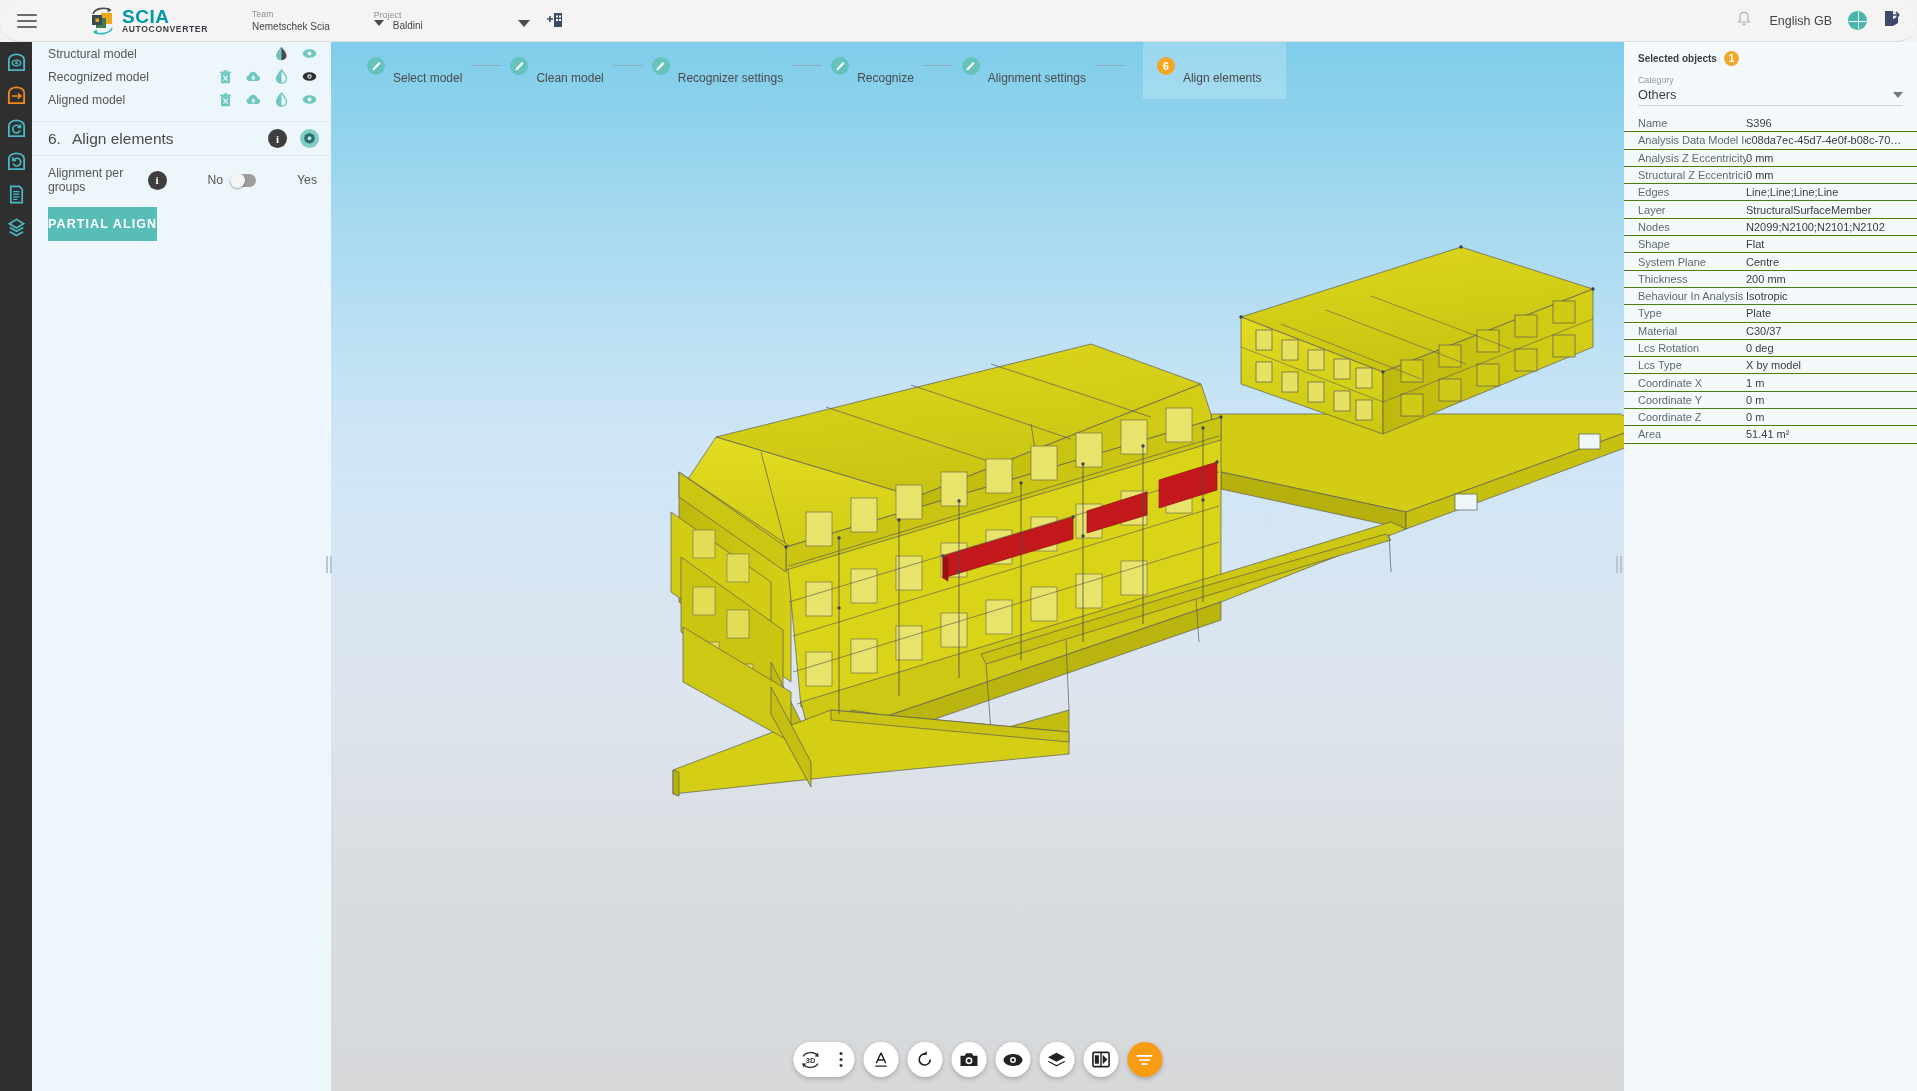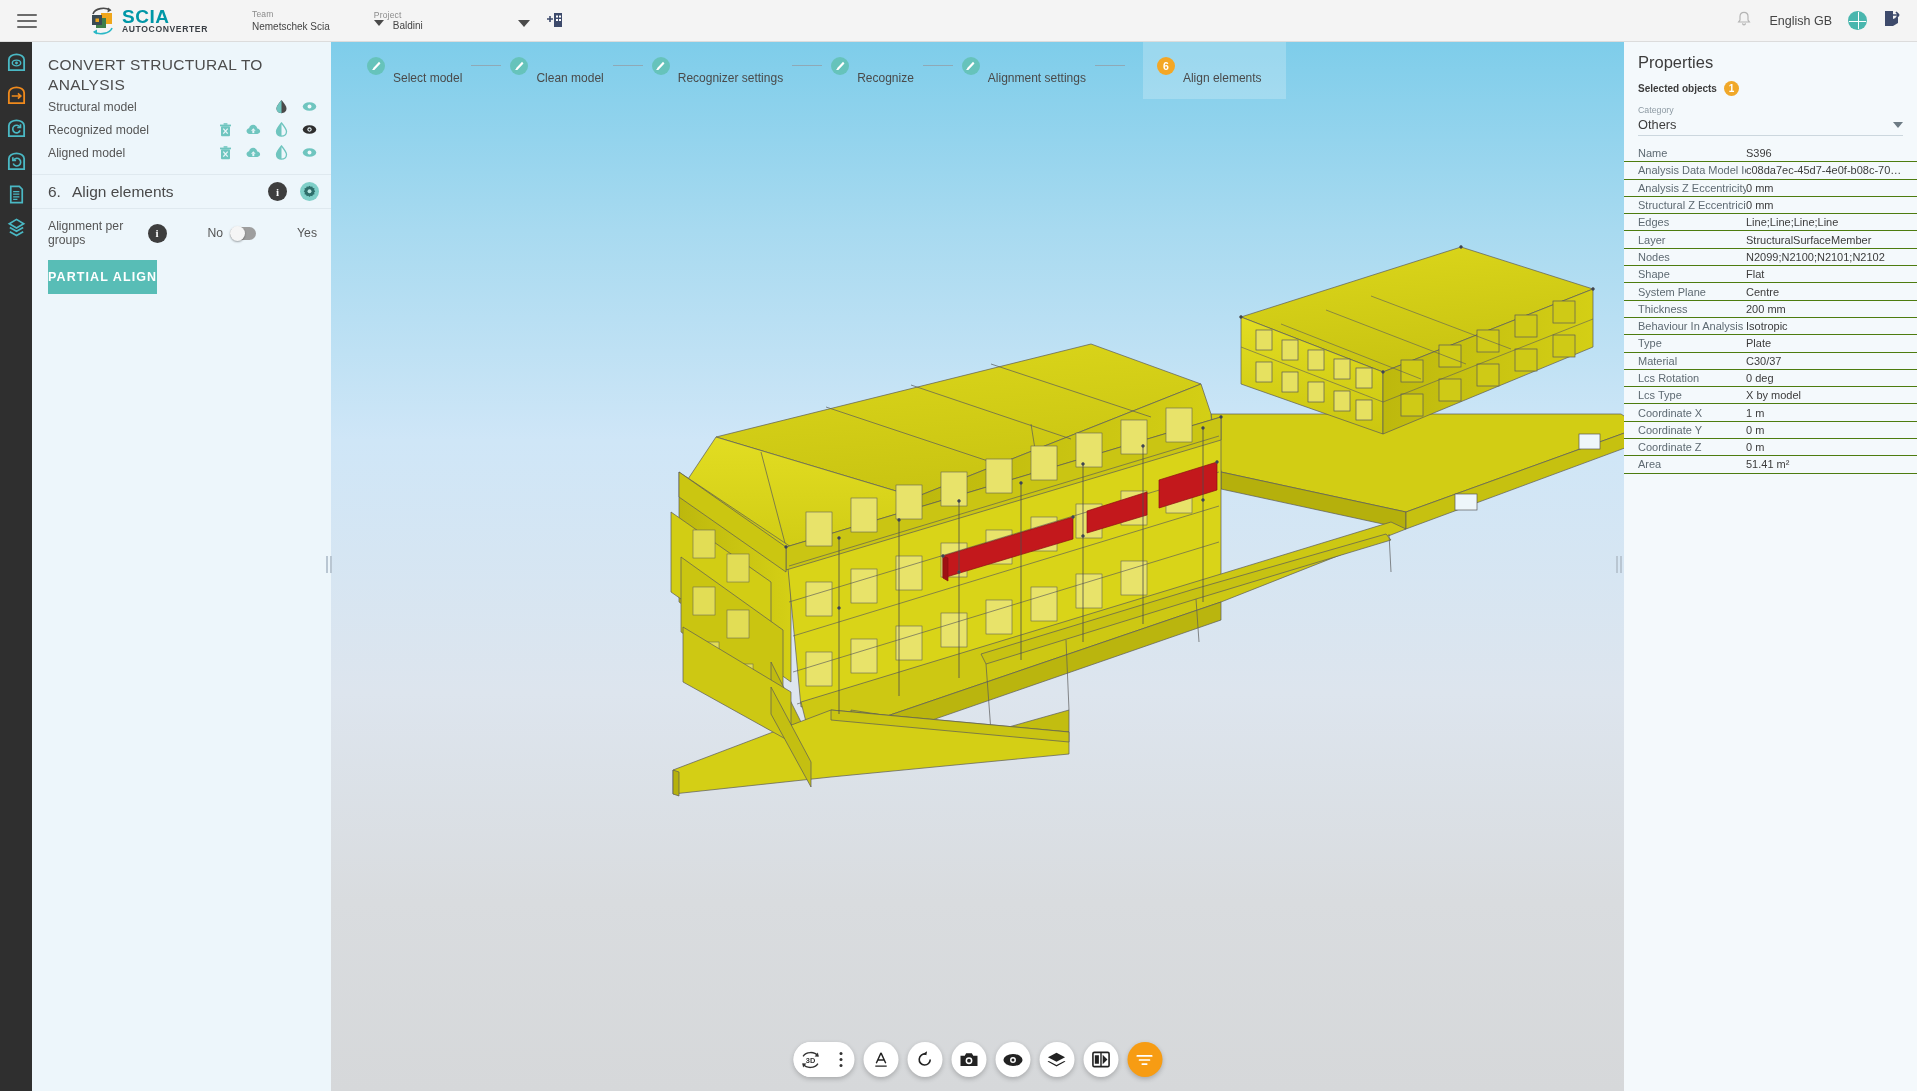--- a/index.html
+++ b/index.html
@@ -11,20 +11,21 @@
     color: #3c3c3c;
   }
 
   
   #topbar {
     position: absolute; left: 0; top: 0; width: 1917px; height: 42px;
     background: #f4f4f4;
     border-bottom: 1px solid #dcdcdc;
     display: flex; align-items: center;
     z-index: 40;
+    border-radius: 20px;
   }
   .hamburger { width: 54px; display: flex; flex-direction: column; align-items: center; justify-content: center; gap: 4px; cursor: pointer; }
   .hamburger span { display: block; width: 20px; height: 2px; background: #6b6b6b; border-radius: 1px; }
 
   .logo-wrap { display: flex; align-items: center; margin-left: 32px; }
   .logo-mark { position: relative; width: 34px; height: 30px; }
   .logo-text { margin-left: 2px; line-height: 1; }
   .logo-scia { font-size: 19px; font-weight: bold; letter-spacing: 0.5px; color: #0097a7; font-family: "Liberation Sans", sans-serif; }
   .logo-sub { font-size: 8.6px; font-weight: bold; letter-spacing: 0.6px; color: #3a3f45; margin-top: -1px; }
 
@@ -290,21 +291,20 @@
     <svg width="21" height="21" viewBox="0 0 22 22">
       <path d="M11 2.5 L18.5 7 L11 11.5 L3.5 7 Z" fill="none" stroke="#4ab8c4" stroke-width="1.8"></path>
       <path d="M4 11 L11 15 L18 11" fill="none" stroke="#4ab8c4" stroke-width="1.8"></path>
       <path d="M4 15.5 L11 19.5 L18 15.5" fill="none" stroke="#4ab8c4" stroke-width="1.8"></path>
     </svg>
   </div>
 </div>
 
 <div id="leftpanel">
 
-  <div id="panel-title">CONVERT STRUCTURAL TO ANALYSIS</div>
 
 
   <div class="model-row">
     <span class="mname">Structural model</span>
     <span class="model-icons">
       <span class="mi">
         <svg width="13" height="15" viewBox="0 0 13 15">
           <path d="M6.5 1 C9.8 5 11.5 7.2 11.5 9.6 C11.5 12.4 9.3 14.2 6.5 14.2 C3.7 14.2 1.5 12.4 1.5 9.6 C1.5 7.2 3.2 5 6.5 1 Z" fill="#4a4a4a"></path>
           <path d="M6.5 1 C3.2 5 1.5 7.2 1.5 9.6 C1.5 12.4 3.7 14.2 6.5 14.2 Z" fill="#6fc5bf"></path>
         </svg>
@@ -737,21 +737,20 @@
 
     <div class="tb orange">
       <svg width="18" height="14" viewBox="0 0 20 14">
         <path d="M2 2.5 L18 2.5 M4.5 7 L15.5 7 M7.5 11.5 L12.5 11.5" stroke="#fff" stroke-width="1.9" stroke-linecap="round"></path>
       </svg>
     </div>
   </div>
 </div>
 
 <div id="rightpanel">
-  <div id="props-title">Properties</div>
 
   <div id="sel-row">
     <span class="slbl">Selected objects</span>
     <span class="badge-orange">1</span>
   </div>
 
   <div id="cat-block">
     <div class="cl">Category</div>
     <div id="cat-sel">
       <span class="cv">Others</span>

